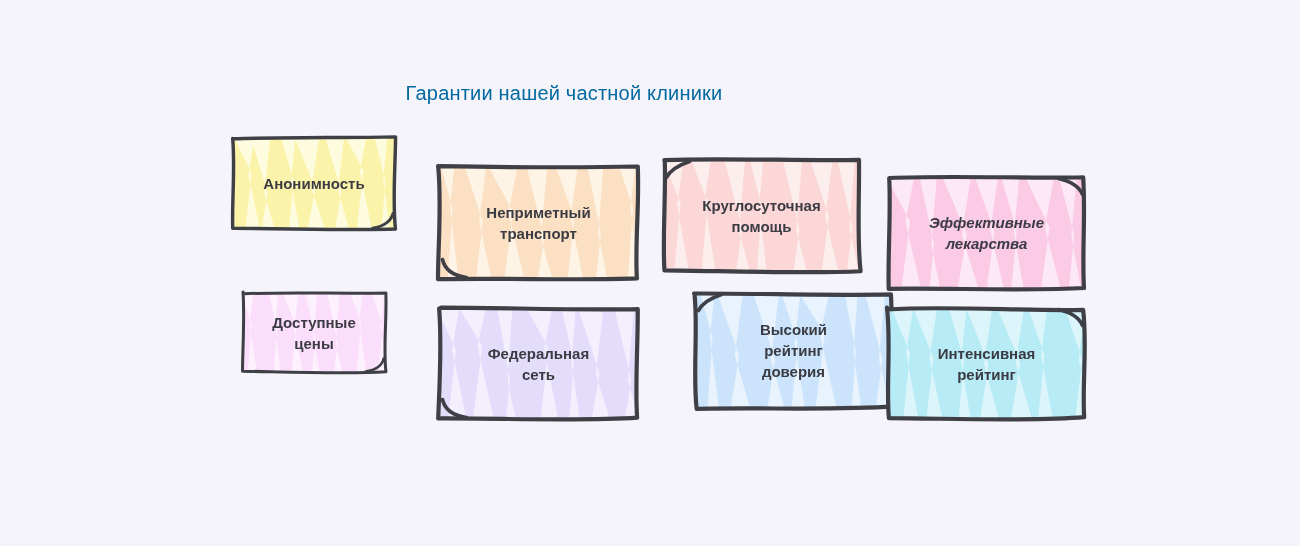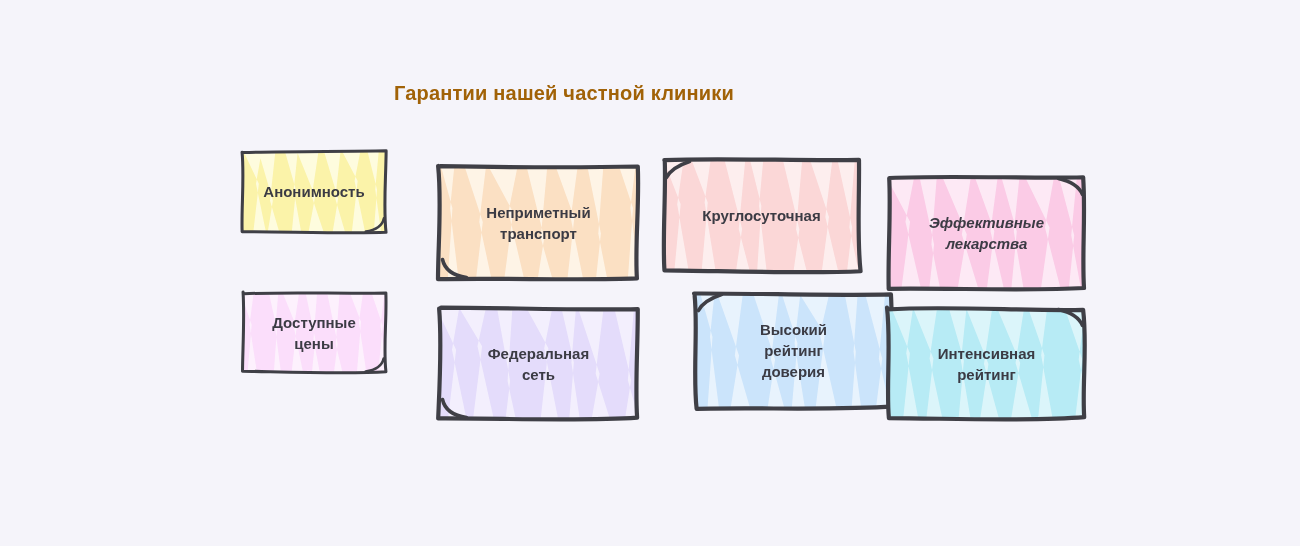--- a/index.html
+++ b/index.html
@@ -24,22 +24,22 @@
   }
 
   
   #title {
     position: absolute;
     left: 0;
     top: 82px;
     width: 1128px;
     text-align: center;
     font-size: 20px;
-    font-weight: bold;
-    color: #a16207;
+    font-weight: normal;
+    color: #0369a1;
     letter-spacing: .2px;
     white-space: nowrap;
   }
 
   
   .card {
     position: absolute;
     overflow: visible;
   }
 
@@ -69,21 +69,21 @@
   .card .label .ln { display: block; }
 </style>
 </head>
 <body>
 
 <div id="canvas">
 
   <div id="title">Гарантии нашей частной клиники</div>
 
   <div id="cards-container">
-      <div class="card" style="left: 213px; top: 150px; width: 202px; height: 84px;">
+      <div class="card" style="left: 213px; top: 136px; width: 202px; height: 95px;">
         <svg class="shape-layer" viewBox="0 0 202 116" width="202" height="116" style="overflow: visible;">
           <defs>
             <clipPath id="clip-card-anonymity">
               <path d="M 2.9067467898130417 3.4557310663163663 C 63.099999999999994 1.5085777625441552, 143.89999999999998 2.355616322904825, 200.6153006672859 1.0986316077411173 C 200.2322927966714 40.78, 196.72279695942996 79.06, 200.46431269943713 113.65144812092186 C 147.94 115.53889495581389, 59.06 112.681743619591, 1.7538172185420988 112.76111130043864 C 0.6427801445126533 81.38000000000001, 4.875462437421083 37.3, 1.6690658420324325 2.9761265479028225 "></path>
             </clipPath>
           </defs>
           <path d="M 2.9067467898130417 3.4557310663163663 C 63.099999999999994 1.5085777625441552, 143.89999999999998 2.355616322904825, 200.6153006672859 1.0986316077411173 C 200.2322927966714 40.78, 196.72279695942996 79.06, 200.46431269943713 113.65144812092186 C 147.94 115.53889495581389, 59.06 112.681743619591, 1.7538172185420988 112.76111130043864 C 0.6427801445126533 81.38000000000001, 4.875462437421083 37.3, 1.6690658420324325 2.9761265479028225 " fill="#fbf3a9" stroke="none"></path>
           <g clip-path="url(#clip-card-anonymity)">
             <path d="M 3.408242202530218 1.4478009762242436 L 24.834429690070518 46.43623345396955 L 16.89880469468522 115.66364250378683 L 35.150742184071404 115.66364250378683 L 20.86661719237787 46.43623345396955 L 28.802242187763166 1.4478009762242436 Z M 22.942842146647827 -2.569887133780867 L 44.20855328581362 70.23974467260379 L 36.332363975011475 117.96494876034558 L 54.447599389856414 117.96494876034558 L 40.27045863041255 70.23974467260379 L 48.146647941214695 -2.569887133780867 Z M 59.50485717914333 -2.8684296049177647 L 76.03393955701529 55.269613506716645 L 69.91205719484049 117.37171790516004 L 83.99238662784254 117.37171790516004 L 72.97299837592789 55.269613506716645 L 79.09488073810269 -2.8684296049177647 Z M 77.20535596972331 1.464087322819978 L 102.61184575990774 64.36664140374087 L 93.2020347265061 114.63257523905486 L 114.84460010332987 114.63257523905486 L 97.90694024320692 64.36664140374087 L 107.31675127660856 1.464087322819978 Z M 113.39057813361953 -3.0372906299307942 L 134.27605577865117 67.46998723640564 L 126.54069368789871 114.76937771821395 L 144.33202649662937 114.76937771821395 L 130.40837473327494 67.46998723640564 L 138.1437368240274 -3.0372906299307942 Z M 138.09379281170132 -1.4649197203107178 L 161.32620666473105 42.65514700562474 L 152.7216089413867 118.0810423605144 L 172.51218370507868 118.0810423605144 L 157.02390780305888 42.65514700562474 L 165.62850552640322 -1.4649197203107178 Z M 174.57975306624678 0.7987484354525805 L 188.0534446426983 54.606488524179795 L 183.06318850327182 119.8440704564564 L 194.54077762395275 119.8440704564564 L 185.55831657298506 54.606488524179795 L 190.54857271241156 0.7987484354525805 Z " fill="#fefce0" opacity="0.95"></path>
           </g>
@@ -122,20 +122,21 @@
           </defs>
           <path d="M 3.3485238805413244 2.0676755614578726 C 62.8 -0.3806468218564989, 143.2 3.204266824573278, 197.9915903493762 1.8817129351198671 C 198.47874791026115 40.78, 195.8207449607551 79.06, 199.56121841222048 113.23301880434155 C 147.22 115.88071413934232, 58.78000000000001 112.85820626839995, 3.4443259462714195 112.40113494768738 C 1.4042168617248536 81.38000000000001, 4.927180074900389 37.3, 3.769591082632542 2.152236444503069 " fill="#fbd7d7" stroke="none"></path>
           <g clip-path="url(#clip-card-roundclock)">
             <path d="M 0.8341911883159945 -1.8881151005625725 L 19.68030414625038 46.2470127879947 L 12.700262309978385 119.37135607888922 L 28.75435853340397 119.37135607888922 L 16.19028322811438 46.2470127879947 L 23.170325064386375 -1.8881151005625725 Z M 29.82864336676097 0.0812350925989449 L 46.73568795632704 44.40196828702739 L 40.47381958982109 114.7410839041695 L 54.876116832784774 114.7410839041695 L 43.604753773074066 44.40196828702739 L 49.866622139580016 0.0812350925989449 Z M 62.685626148279496 -1.4410786191001534 L 81.14438764343338 71.08297621608915 L 74.3078093118949 117.97204984584823 L 90.0319394744334 117.97204984584823 L 77.72609847766414 71.08297621608915 L 84.56267680920261 -1.4410786191001534 Z M 87.9468569168821 -2.4211715240962803 L 100.34637266581413 47.863175682048166 L 95.75395942546893 119.11473852396011 L 106.31650987826288 119.11473852396011 L 98.05016604564153 47.863175682048166 L 102.64257928598673 -2.4211715240962803 Z M 120.55462105010105 -3.7798937428742647 L 138.4104486821003 71.42156678843827 L 131.79717918876725 118.21594994841143 L 147.0076990234333 118.21594994841143 L 135.10381393543378 71.42156678843827 L 141.71708342876684 -3.7798937428742647 Z M 148.35096946165766 -0.08298799907788634 L 167.97221758889833 59.061470221820905 L 160.70508865288326 114.18275728169829 L 177.41948520571793 114.18275728169829 L 164.3386531208908 59.061470221820905 L 171.60578205690587 -0.08298799907788634 Z M 175.95926682734196 -0.4696588171645999 L 191.1777094052456 69.19466608225595 L 185.5412491912072 117.42623306857422 L 198.50510768349548 117.42623306857422 L 188.3594792982264 69.19466608225595 L 193.99593951226478 -0.4696588171645999 Z " fill="#fdefef" opacity="0.95"></path>
           </g>
           <path d="M 3.3485238805413244 2.0676755614578726 C 62.8 -0.3806468218564989, 143.2 3.204266824573278, 197.9915903493762 1.8817129351198671 C 198.47874791026115 40.78, 195.8207449607551 79.06, 199.56121841222048 113.23301880434155 C 147.22 115.88071413934232, 58.78000000000001 112.85820626839995, 3.4443259462714195 112.40113494768738 C 1.4042168617248536 81.38000000000001, 4.927180074900389 37.3, 3.769591082632542 2.152236444503069 " fill="none" stroke="#3f3f46" stroke-width="4.2" stroke-linejoin="round" stroke-linecap="round"></path>
           <path d="M 28.5 3.5 C 16.5 7.5, 8.5 13.5, 5.5 19.5" fill="none" stroke="#3f3f46" stroke-width="3.6" stroke-linecap="round"></path>
         </svg>
         <div class="label">
           <span class="ln">Круглосуточная</span>
+          <span class="ln">помощь</span>
         </div>
       </div>
       <div class="card" style="left: 886px; top: 165px; width: 201px; height: 136px; font-style: italic;">
         <svg class="shape-layer" viewBox="0 0 201 116" width="201" height="116" style="overflow: visible;">
           <defs>
             <clipPath id="clip-card-medicines">
               <path d="M 3.5694124259054663 2.9736478090286256 C 62.8 0.27474088594317425, 143.2 3.628592075407505, 197.17973519042135 2.273253598809242 C 199.70197546705603 40.78, 195.86971896141768 79.06, 198.00967126861215 113.0238041460514 C 147.22 116.05162373110652, 58.78000000000001 112.94643759280443, 2.68958031013608 113.82114677131176 C 1.7849352203309536 81.38000000000001, 4.953038893640041 37.3, 3.219853702932596 3.3402913928031923 "></path>
             </clipPath>
           </defs>
           <path d="M 3.5694124259054663 2.9736478090286256 C 62.8 0.27474088594317425, 143.2 3.628592075407505, 197.17973519042135 2.273253598809242 C 199.70197546705603 40.78, 195.86971896141768 79.06, 198.00967126861215 113.0238041460514 C 147.22 116.05162373110652, 58.78000000000001 112.94643759280443, 2.68958031013608 113.82114677131176 C 1.7849352203309536 81.38000000000001, 4.953038893640041 37.3, 3.219853702932596 3.3402913928031923 " fill="#fbcbe6" stroke="none"></path>

